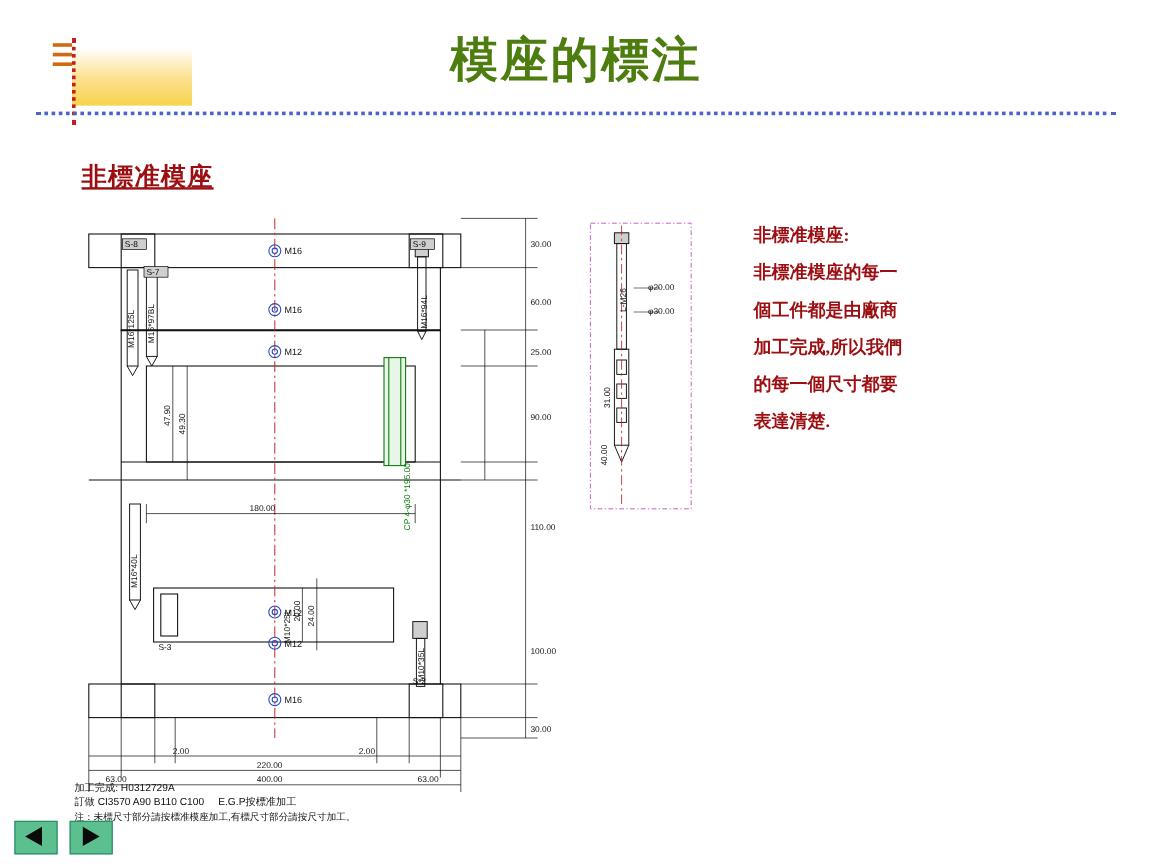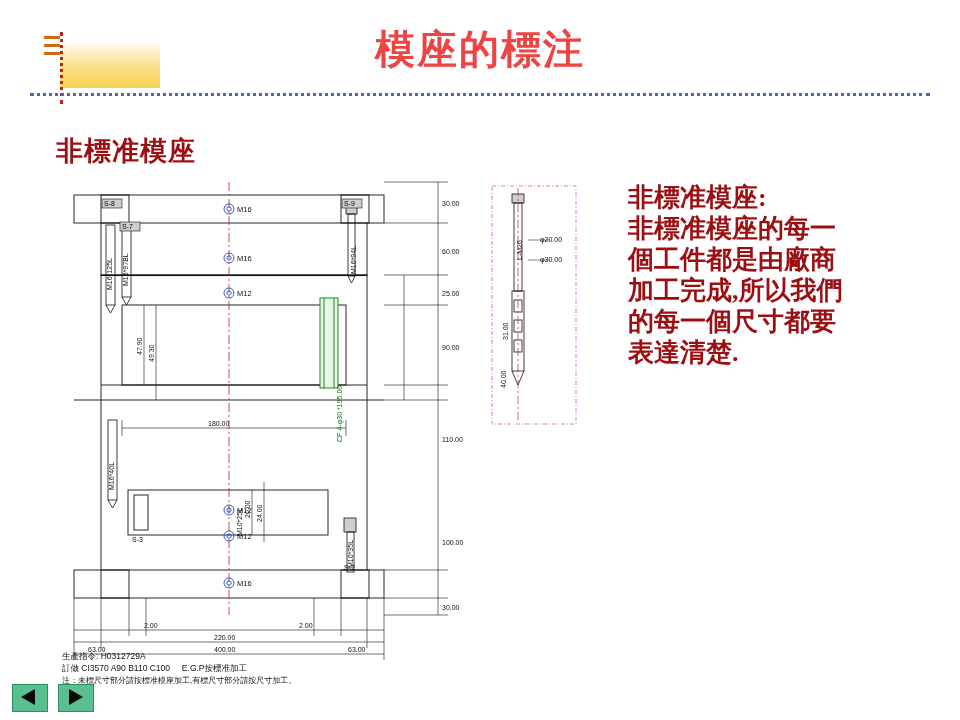--- a/index.html
+++ b/index.html
@@ -17,21 +17,21 @@
 
   
   #slide-title {
     position: absolute;
     left: 0; top: 22px;
     width: 960px;
     text-align: center;
     font-family: "Liberation Serif", serif;
     font-size: 40px;
     font-weight: bold;
-    color: #ef4444;
+    color: #4d7c0f;
     letter-spacing: 2px;
   }
   #header-rule {
     position: absolute;
     left: 30px; top: 93px;
     width: 900px; height: 5px;
     border-top: 3px dotted #4a63c8;
   }
   #header-gradient {
     position: absolute;
@@ -60,35 +60,36 @@
   #header-tick3 {
     position: absolute;
     left: 44px; top: 52px;
     width: 16px; height: 3px;
     background: #d06a12;
   }
 
   
   #subtitle {
     position: absolute;
-    left: 56px; top: 133px;
+    left: 68px; top: 133px;
     font-family: "Liberation Serif", serif;
-    font-size: 27px;
+    font-size: 21px;
     font-weight: bold;
     color: #9b0f12;
     letter-spacing: 1px;
+    text-decoration: underline;
   }
 
   
   #body-text {
     position: absolute;
     left: 628px; top: 182px;
     width: 310px;
     font-family: "Liberation Serif", serif;
-    font-size: 26px;
+    font-size: 15px;
     font-weight: bold;
     color: #9b0f12;
     line-height: 31px;
     white-space: pre-line;
   }
 
   
   #drawing {
     position: absolute;
     left: 56px; top: 170px;
@@ -331,21 +332,21 @@
     <line x1="40" y1="80" x2="62" y2="80"></line>
   </g>
   <text class="dim-text" transform="translate(34,80) rotate(-90)">L-M26</text>
   <text class="dim-text" x="52" y="62">φ20.00</text>
   <text class="dim-text" x="52" y="82">φ30.00</text>
   <text class="dim-text" transform="translate(20,160) rotate(-90)">31.00</text>
   <text class="dim-text" transform="translate(18,208) rotate(-90)">40.00</text>
 </svg>
 </div>
 
-<div class="footnote" id="note1">生產指令: H0312729A</div>
+<div class="footnote" id="note1">加工完成: H0312729A</div>
 <div class="footnote" id="note2">訂做 CI3570 A90 B110 C100     E.G.P按標准加工</div>
 <div class="footnote" id="note3">注：未標尺寸部分請按標准模座加工,有標尺寸部分請按尺寸加工。</div>
 
 <div class="nav-btn" id="nav-prev">
   <svg width="32" height="24" viewBox="0 0 32 24" aria-hidden="true">
     <polygon points="22,4 22,20 8,12" fill="#0a0a0a"></polygon>
   </svg>
 </div>
 <div class="nav-btn" id="nav-next">
   <svg width="32" height="24" viewBox="0 0 32 24" aria-hidden="true">

